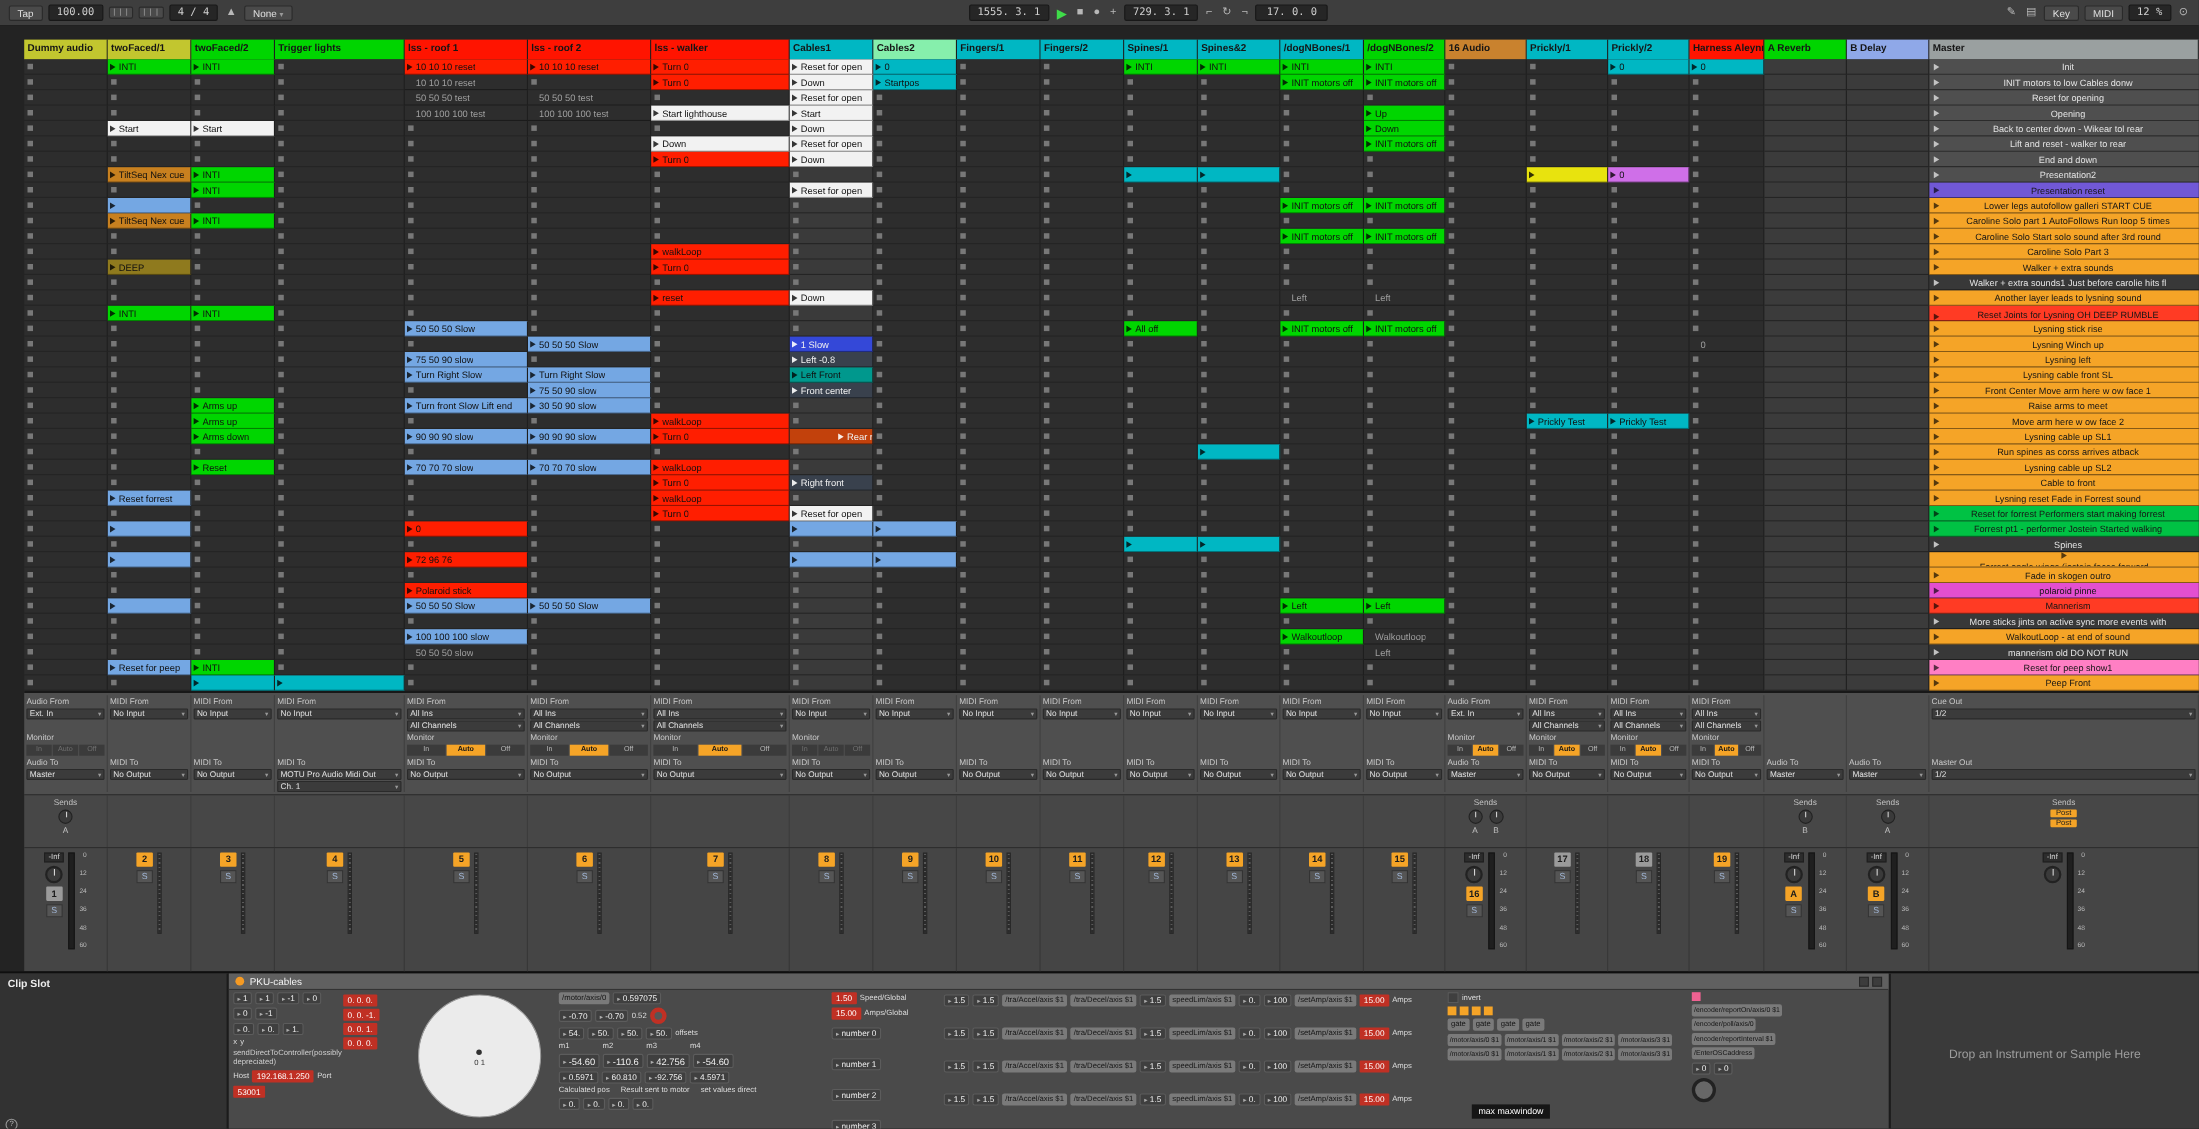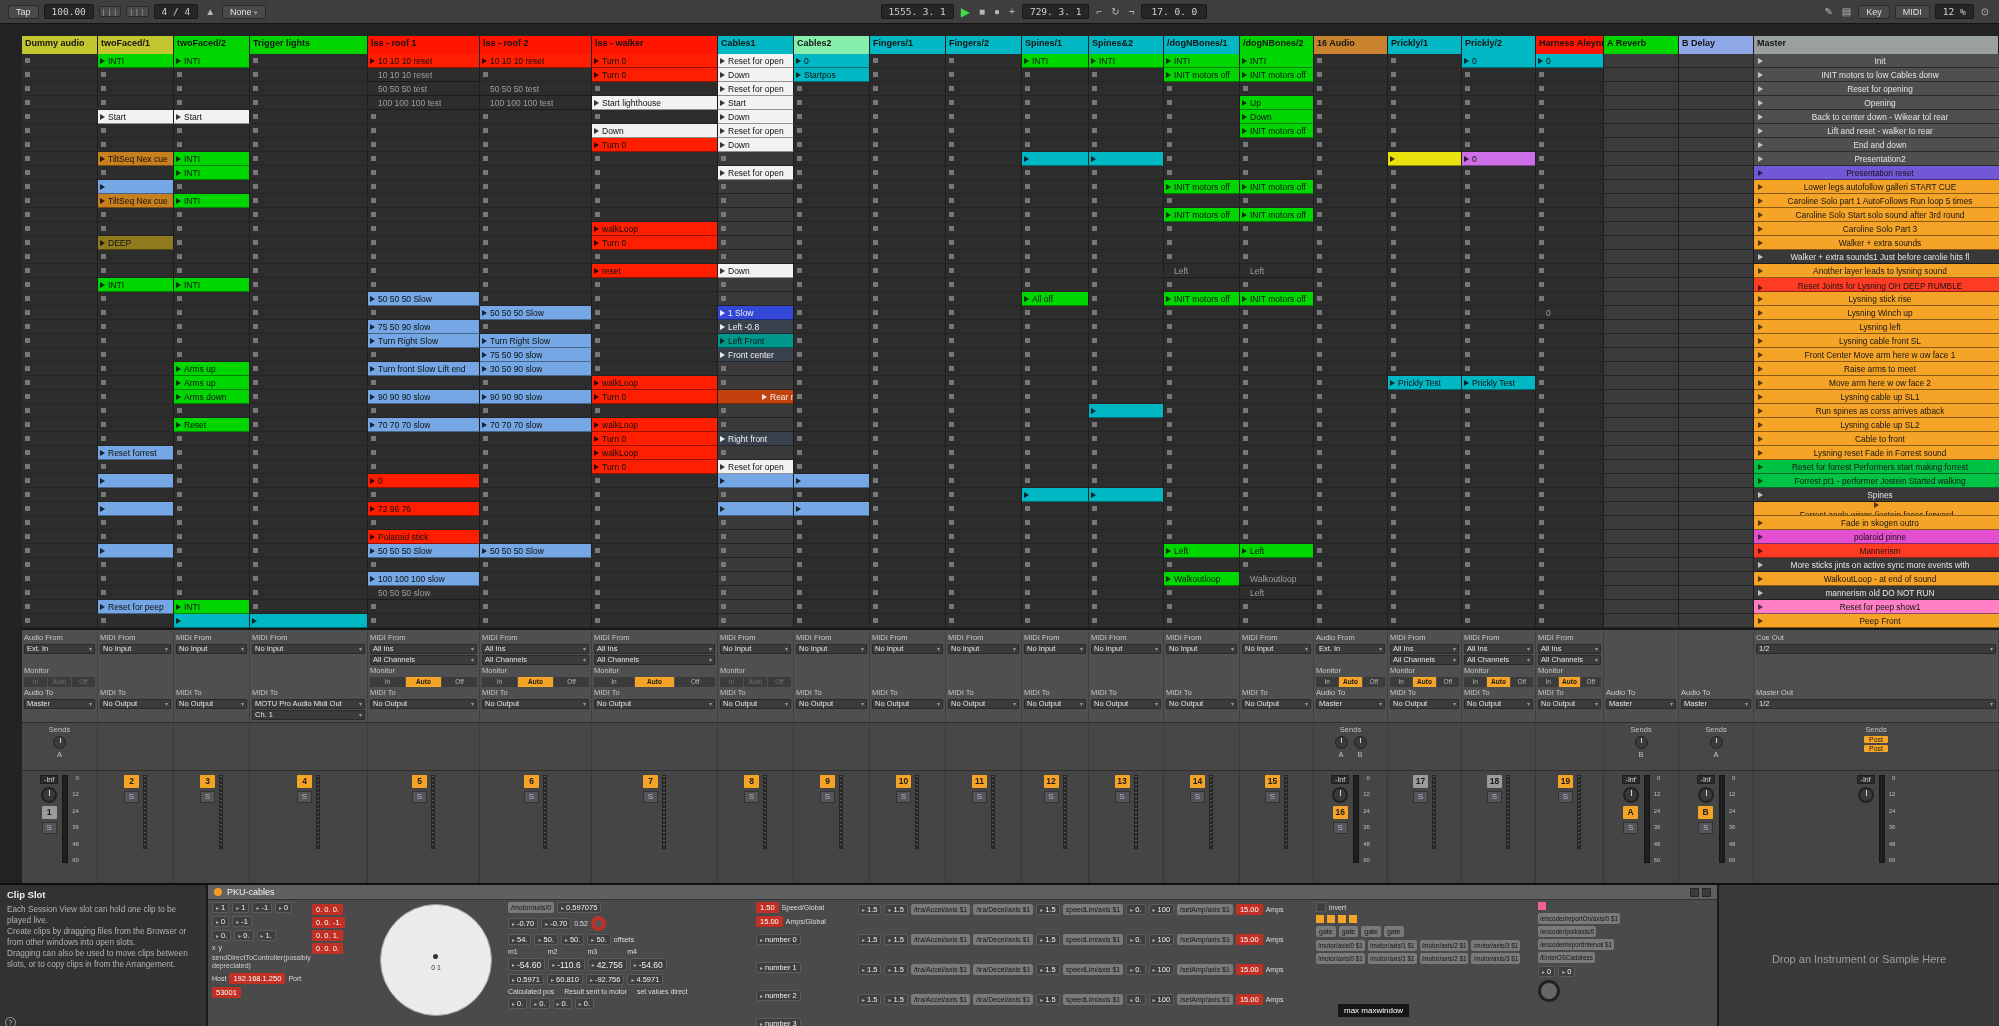--- a/index.html
+++ b/index.html
@@ -3815,23 +3815,20 @@
             <div>48</div>
             <div>60</div>
           </div>
         </div>
       </div>
   </div>
 
   <div class="bottom">
     <div class="info">
       <h3>Clip Slot</h3>
-      <p>Each Session View slot can hold one clip to be played live.
-Create clips by dragging files from the Browser or from other windows into open slots.
-Dragging can also be used to move clips between slots, or to copy clips in from the Arrangement.</p>
       <span class="infocirc">?</span>
     </div>
 
     <div class="patcher">
       <div class="phead">
         <span class="pdot"></span>
         <span class="ptitle">PKU-cables</span>
         <span class="pwin">
           <span></span>
           <span></span>

